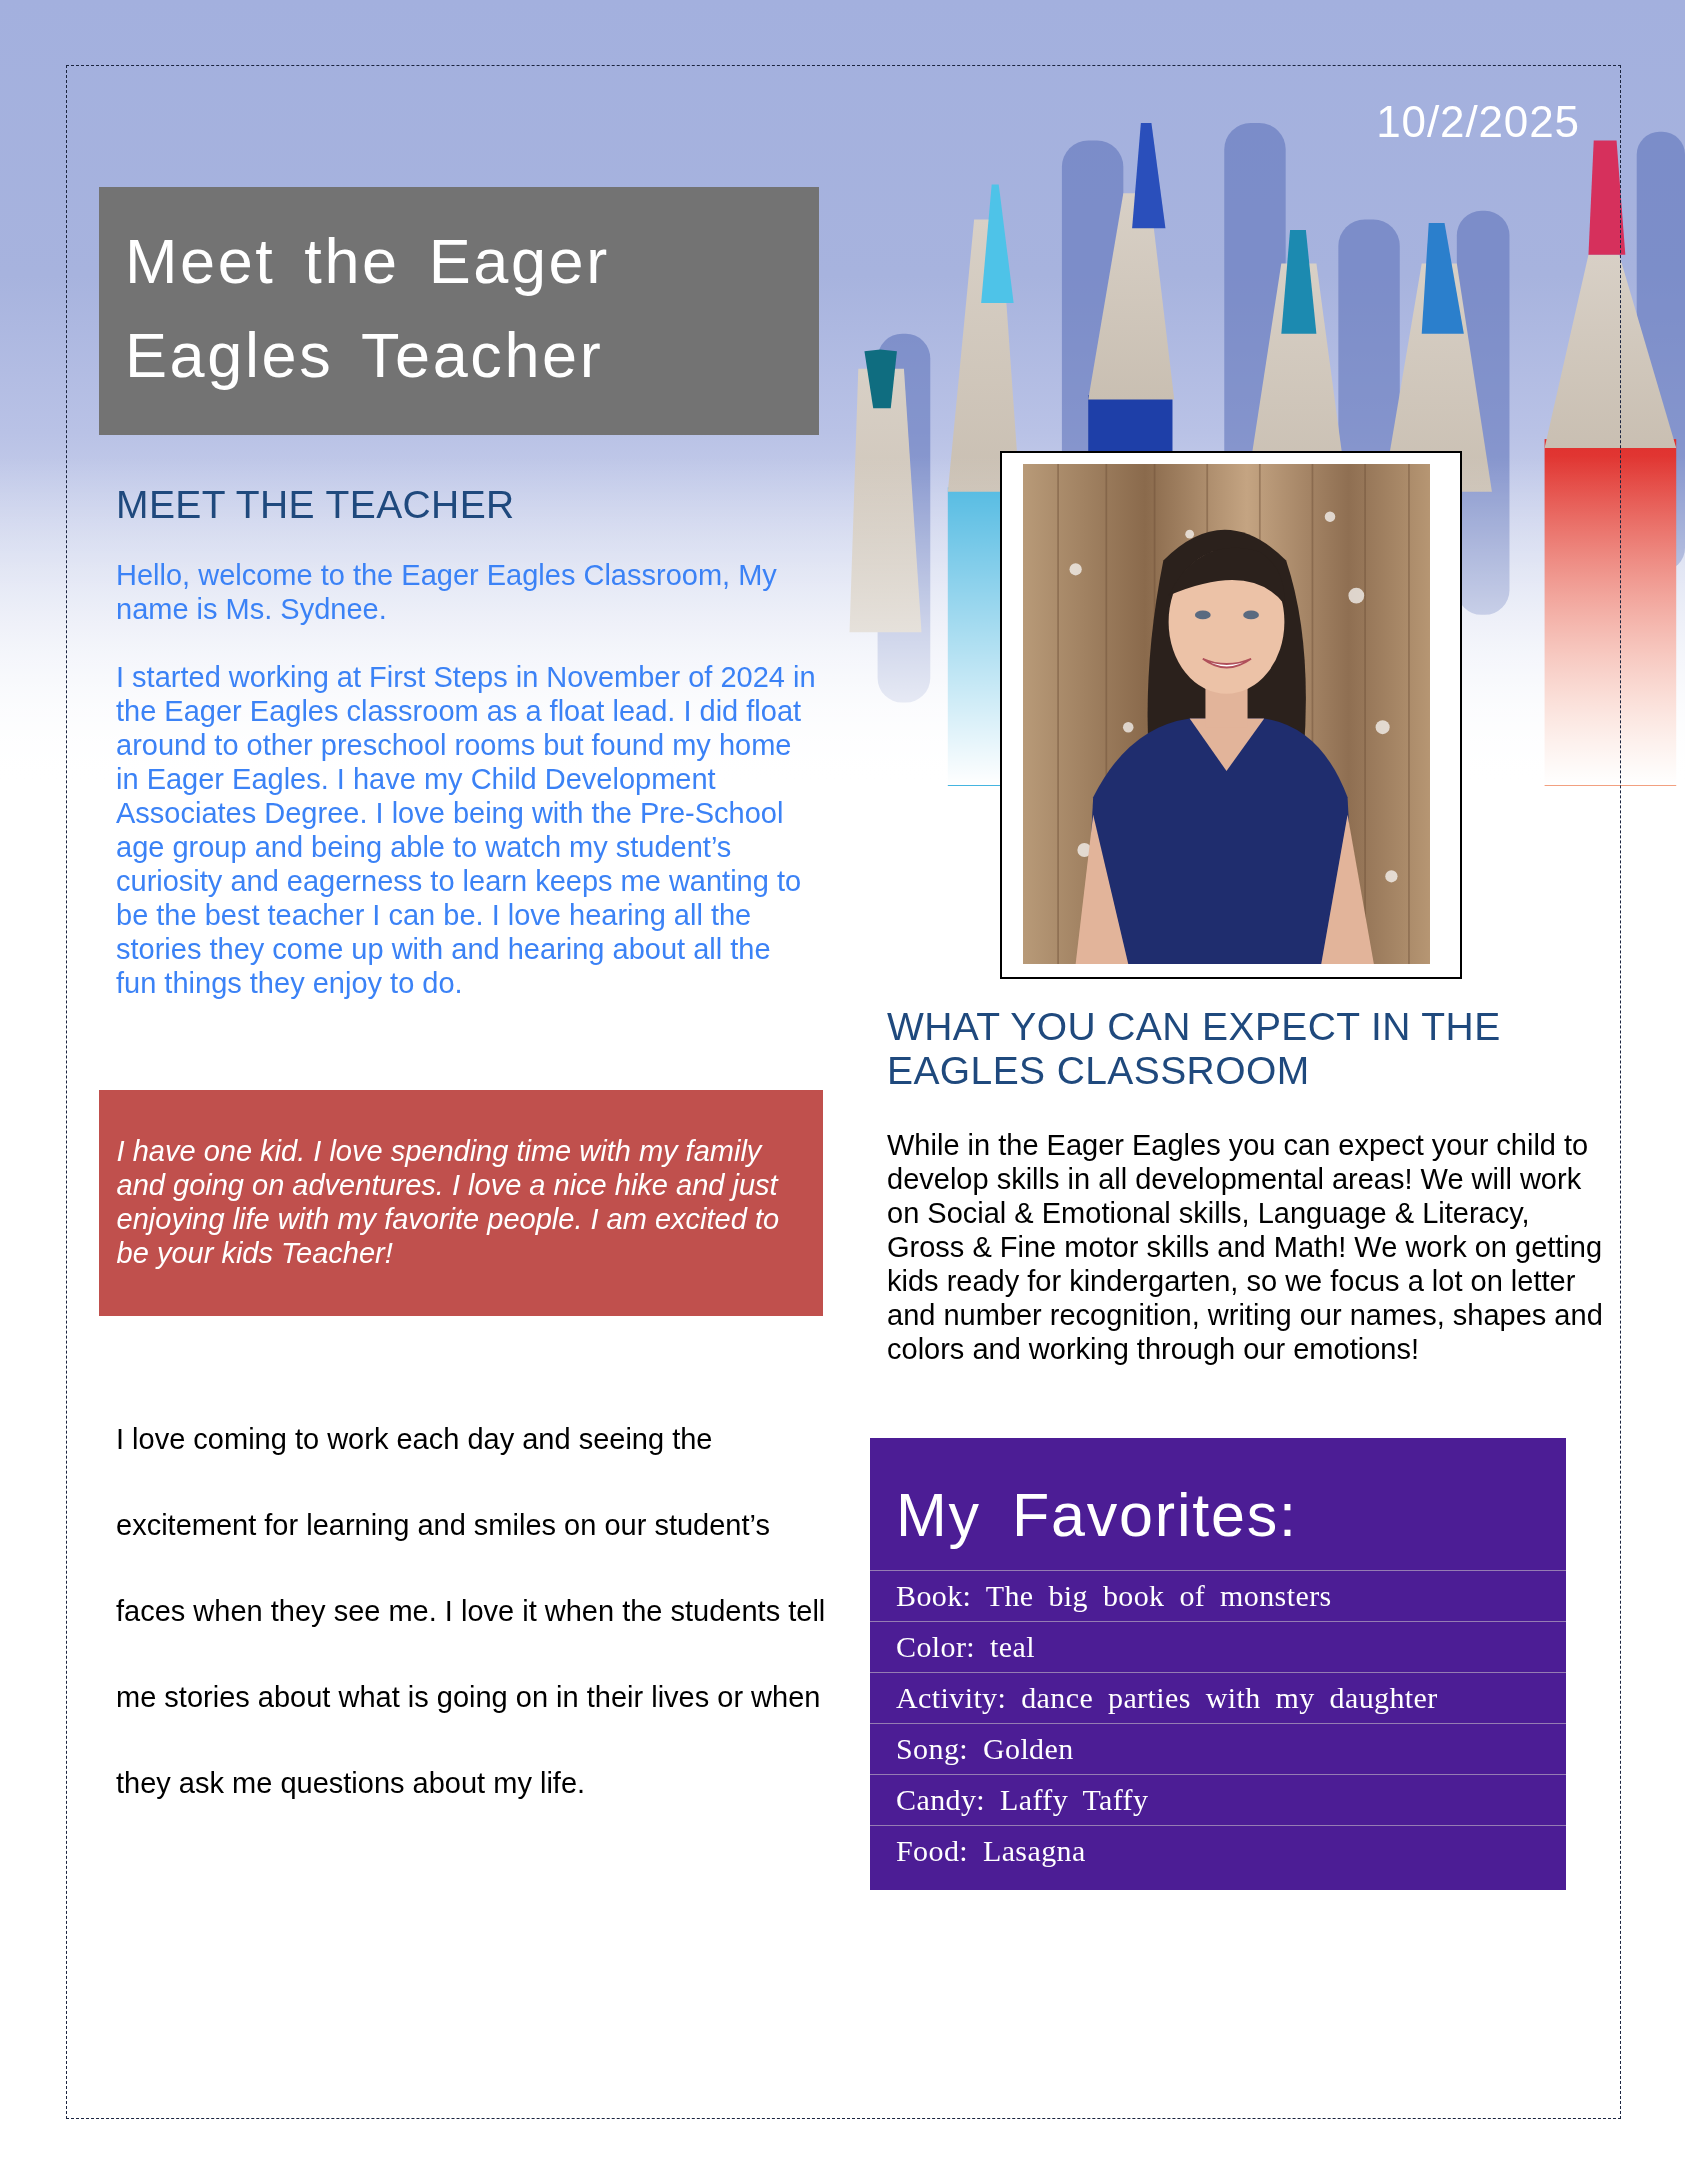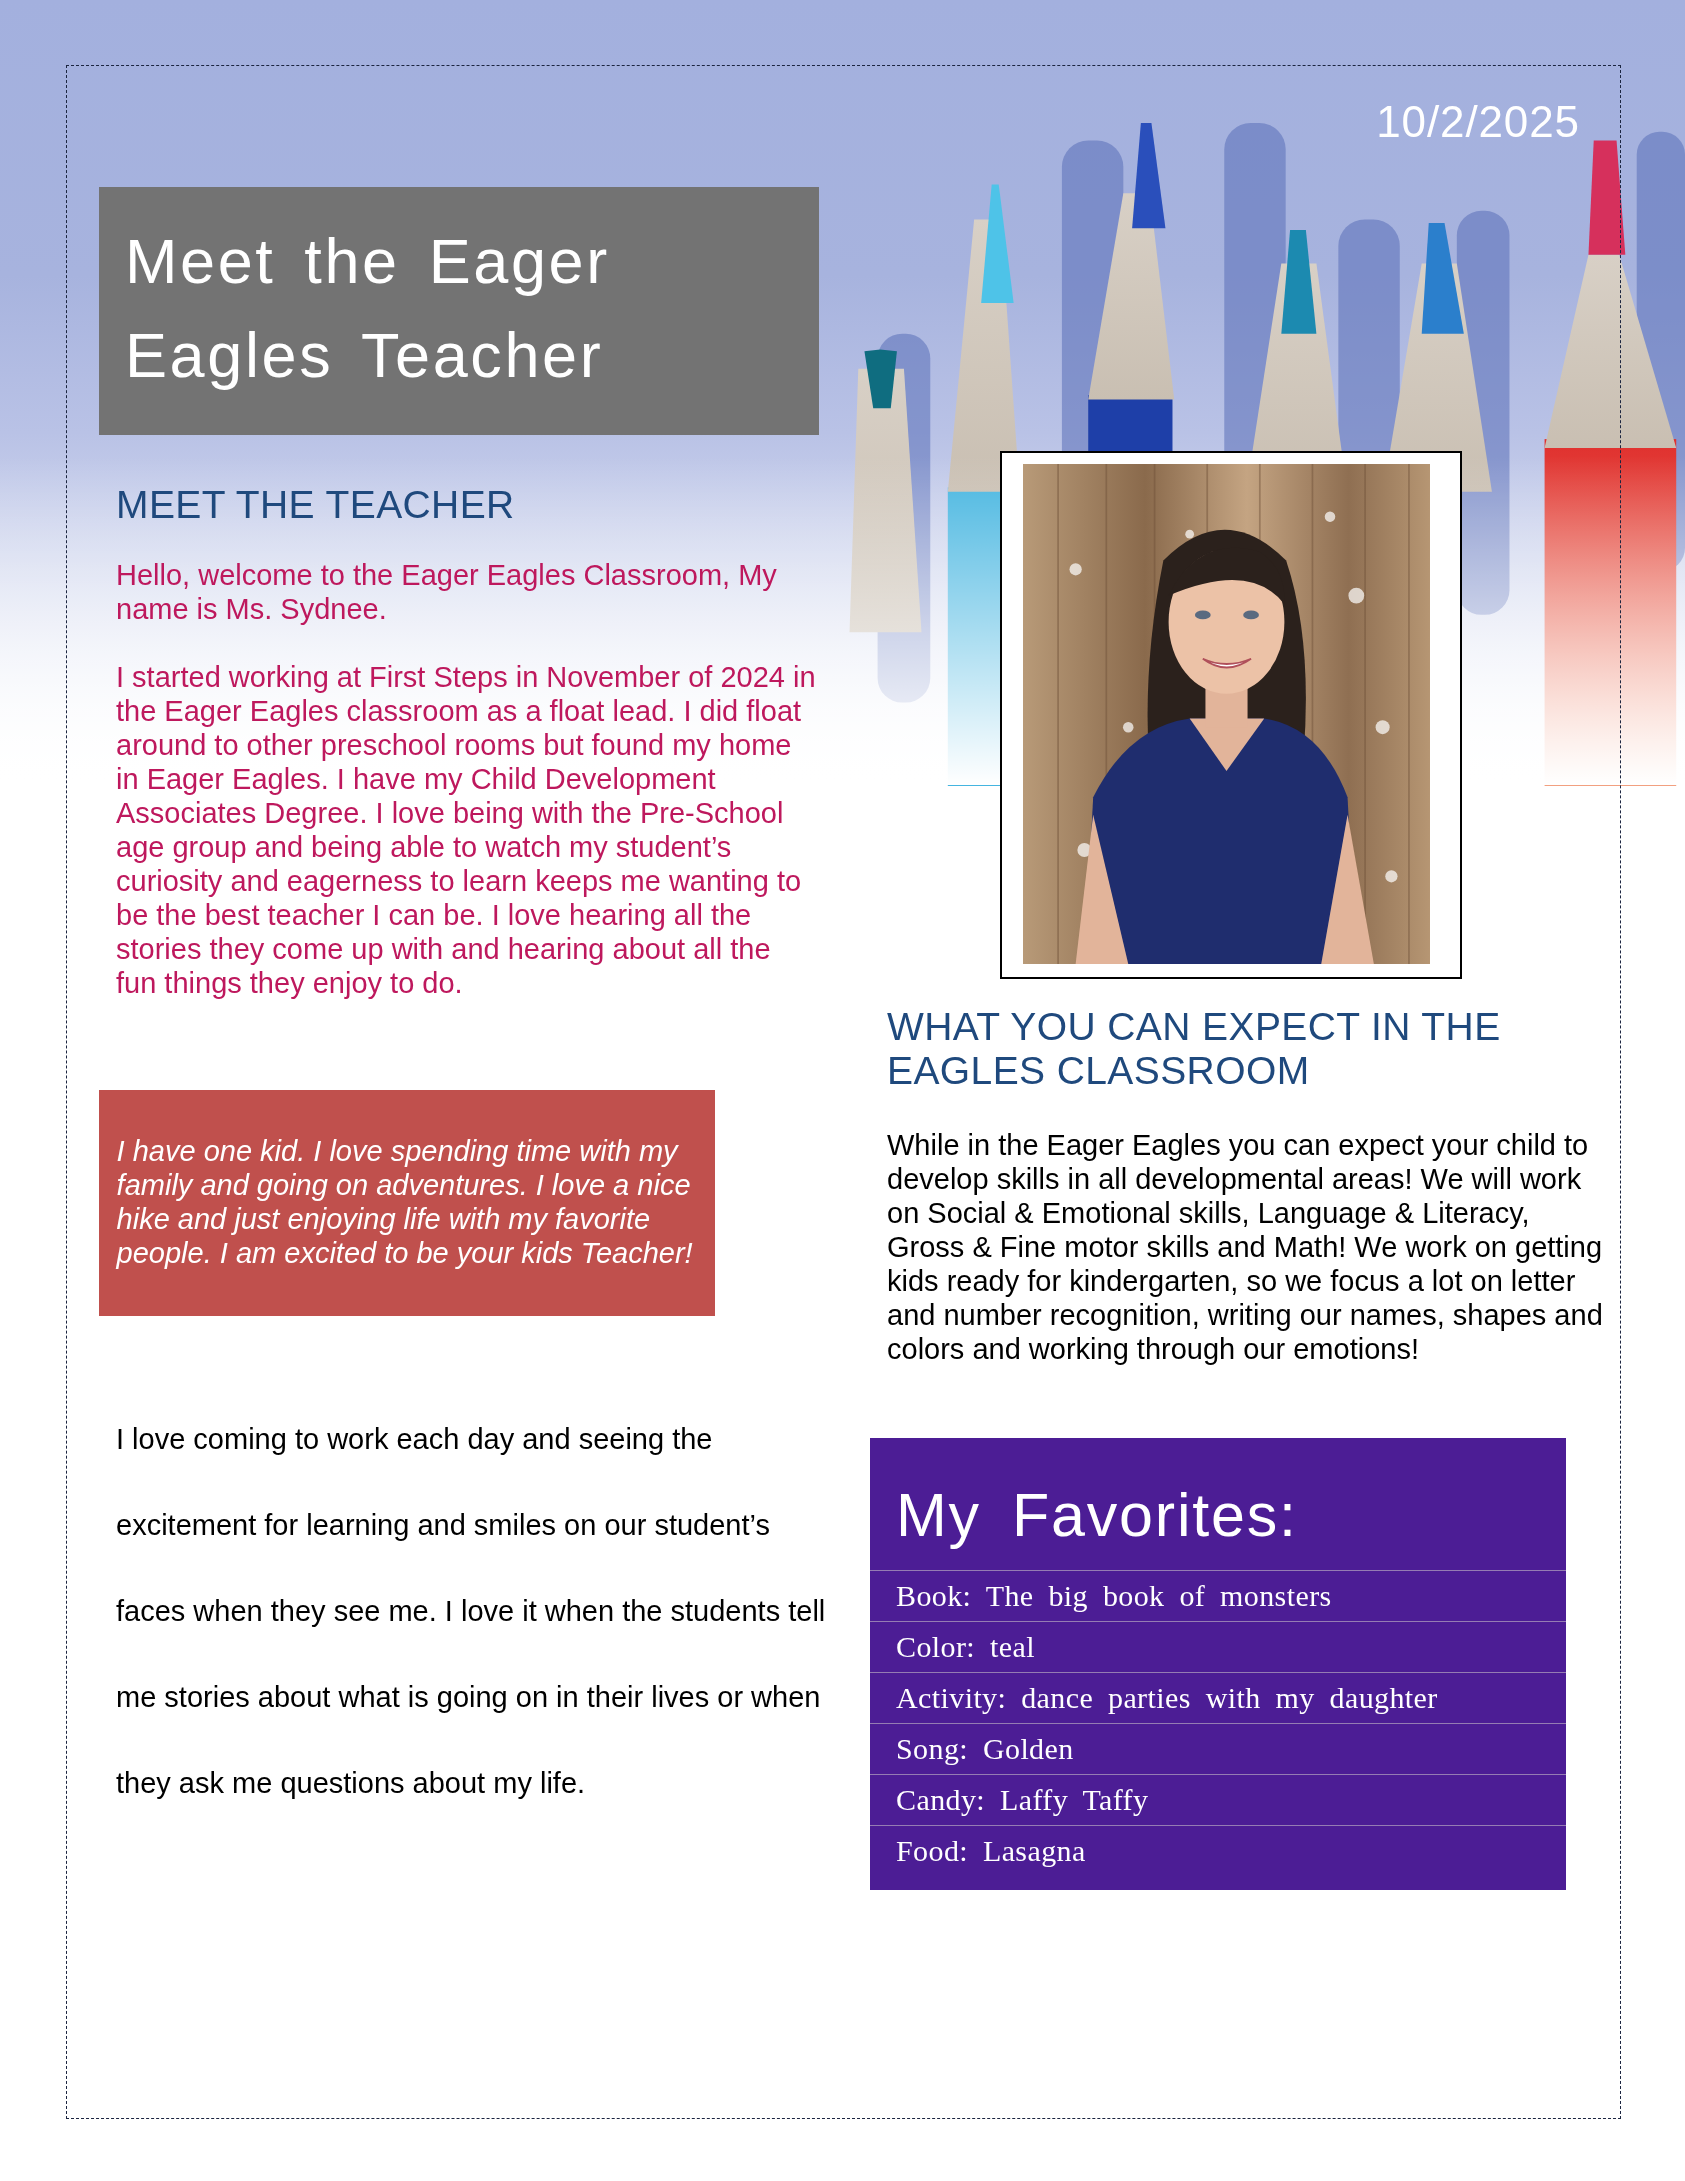--- a/index.html
+++ b/index.html
@@ -33,25 +33,25 @@
   .title-box .line {
     color: #ffffff; font-size: 63px; line-height: 105px; letter-spacing: 2.6px; word-spacing: 8.8px;
     display: block; margin-top: -10.5px;
   }
   .h-blue {
     color: #1f497d; font-size: 39px; font-weight: normal; letter-spacing: 0.4px; margin: 0;
   }
   .meet-heading { position: absolute; left: 116px; top: 483px; }
   .intro {
     position: absolute; left: 116px; top: 558px; width: 702px;
-    font-size: 29px; line-height: 34px; color: #be185d;
+    font-size: 29px; line-height: 34px; color: #3b82f6;
   }
   .intro p { margin: 0 0 34px 0; }
   .quote-box {
-    position: absolute; left: 99px; top: 1090px; width: 616px; height: 226px;
+    position: absolute; left: 99px; top: 1090px; width: 724px; height: 226px;
     background: #c0504d; box-sizing: border-box; padding: 44px 17.6px 0 17.6px;
   }
   .quote-box p {
     margin: 0; color: #ffffff; font-style: italic; font-size: 29px; line-height: 34px;
   }
   .closing {
     position: absolute; left: 116px; top: 1396px; width: 720px;
     font-size: 29px; line-height: 86px; color: #000;
   }
   .photo-frame {

